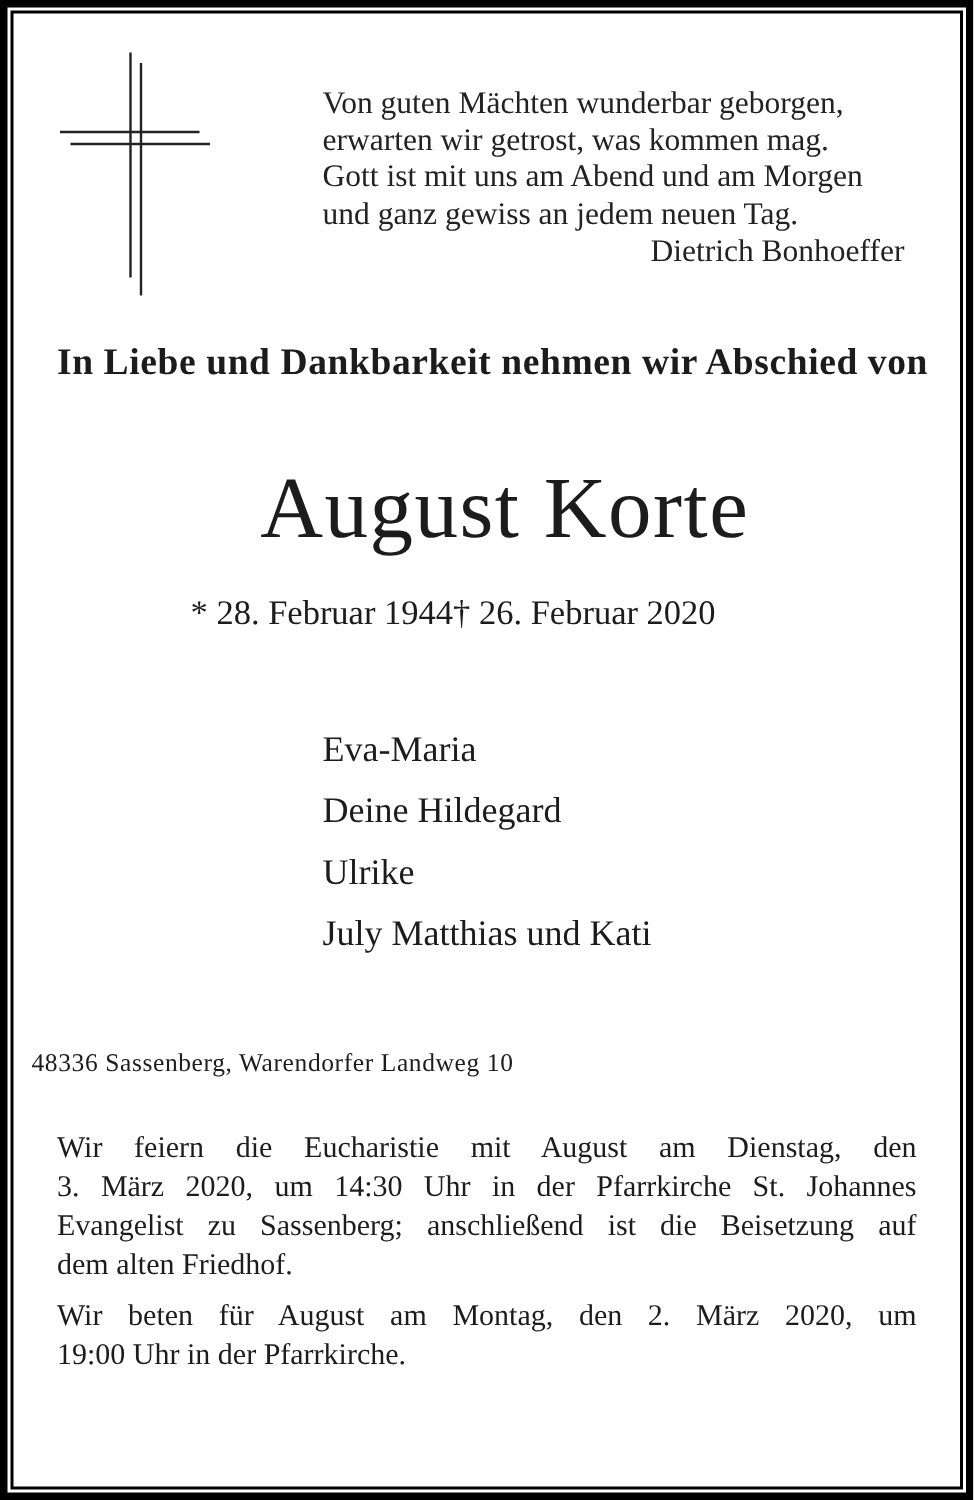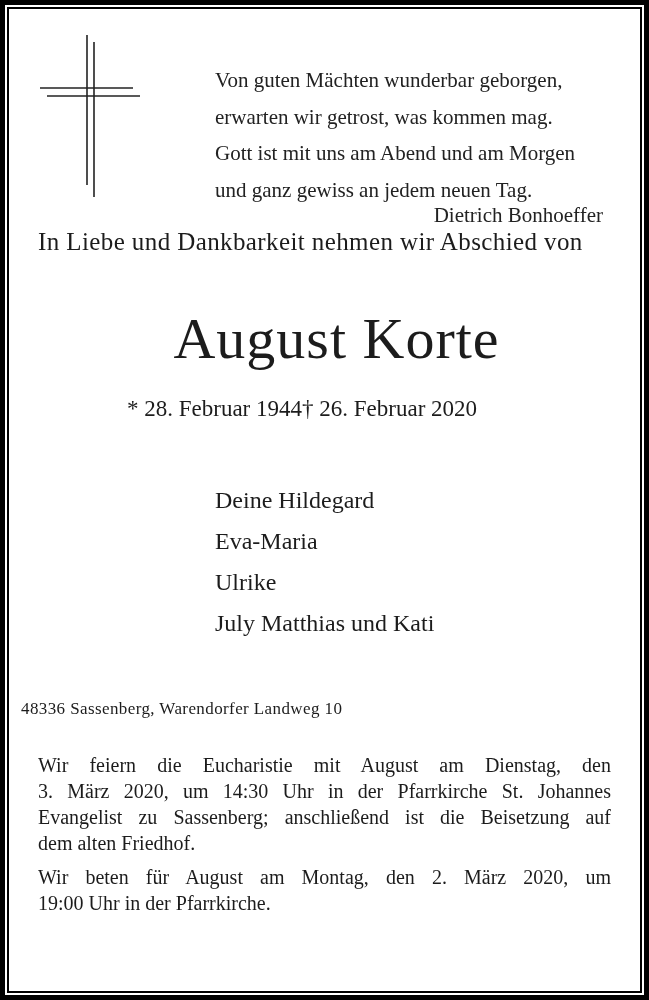--- a/index.html
+++ b/index.html
@@ -37,35 +37,35 @@
     position: absolute;
     left: 215px;
     top: 56px;
     width: 388px;
     font-size: 21px;
     line-height: 24.5px;
     color: #222222;
   }
   .quote-line {
     white-space: nowrap;
-    margin-top: 12px;
   }
   .quote-attribution {
     text-align: right;
     margin-top: 1px;
     white-space: nowrap;
   }
   .intro {
     position: absolute;
     left: 38px;
     top: 228px;
     width: 573px;
     font-size: 25px;
     letter-spacing: 0.4px;
     white-space: nowrap;
+    font-weight: bold;
   }
   .deceased-name {
     position: absolute;
     left: 0;
     top: 306px;
     width: 649px;
     margin: 0;
     font-size: 58px;
     font-weight: normal;
     text-align: center;
@@ -147,22 +147,22 @@
   <div class="intro">In Liebe und Dankbarkeit nehmen wir Abschied von</div>
 
   <h1 class="deceased-name">August Korte</h1>
 
   <div class="dates">
     <span>* 28. Februar 1944</span>
     <span>† 26. Februar 2020</span>
   </div>
 
   <div class="mourners">
+      <div class="mourner-line">Eva-Maria</div>
       <div class="mourner-line">Deine Hildegard</div>
-      <div class="mourner-line">Eva-Maria</div>
       <div class="mourner-line">Ulrike</div>
       <div class="mourner-line">July Matthias und Kati</div>
     </div>
 
   <div class="address">48336 Sassenberg, Warendorfer Landweg 10</div>
 
   <div class="paragraphs">
     <div class="notice-paragraph">
         <div class="para-line">Wir feiern die Eucharistie mit August am Dienstag, den</div>
         <div class="para-line">3. März 2020, um 14:30 Uhr in der Pfarrkirche St. Johannes</div>

